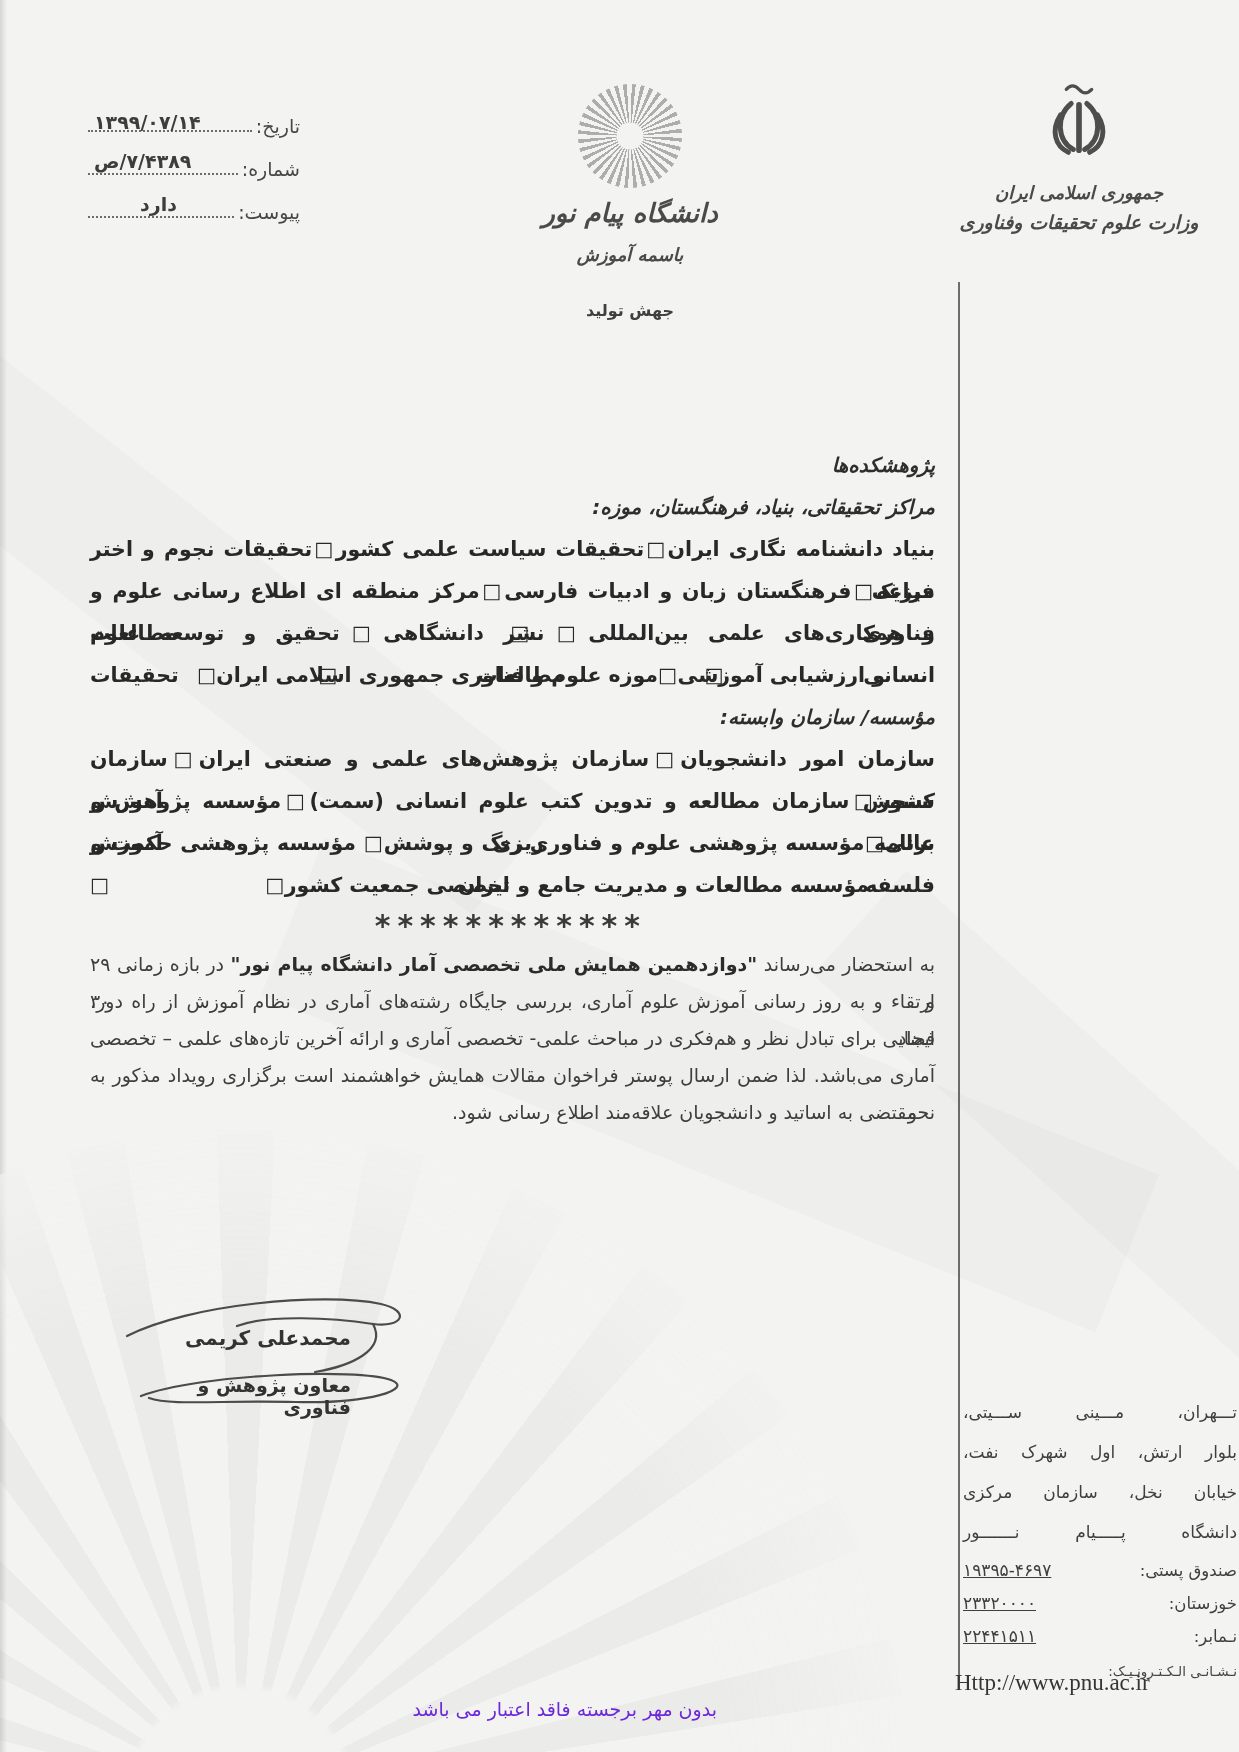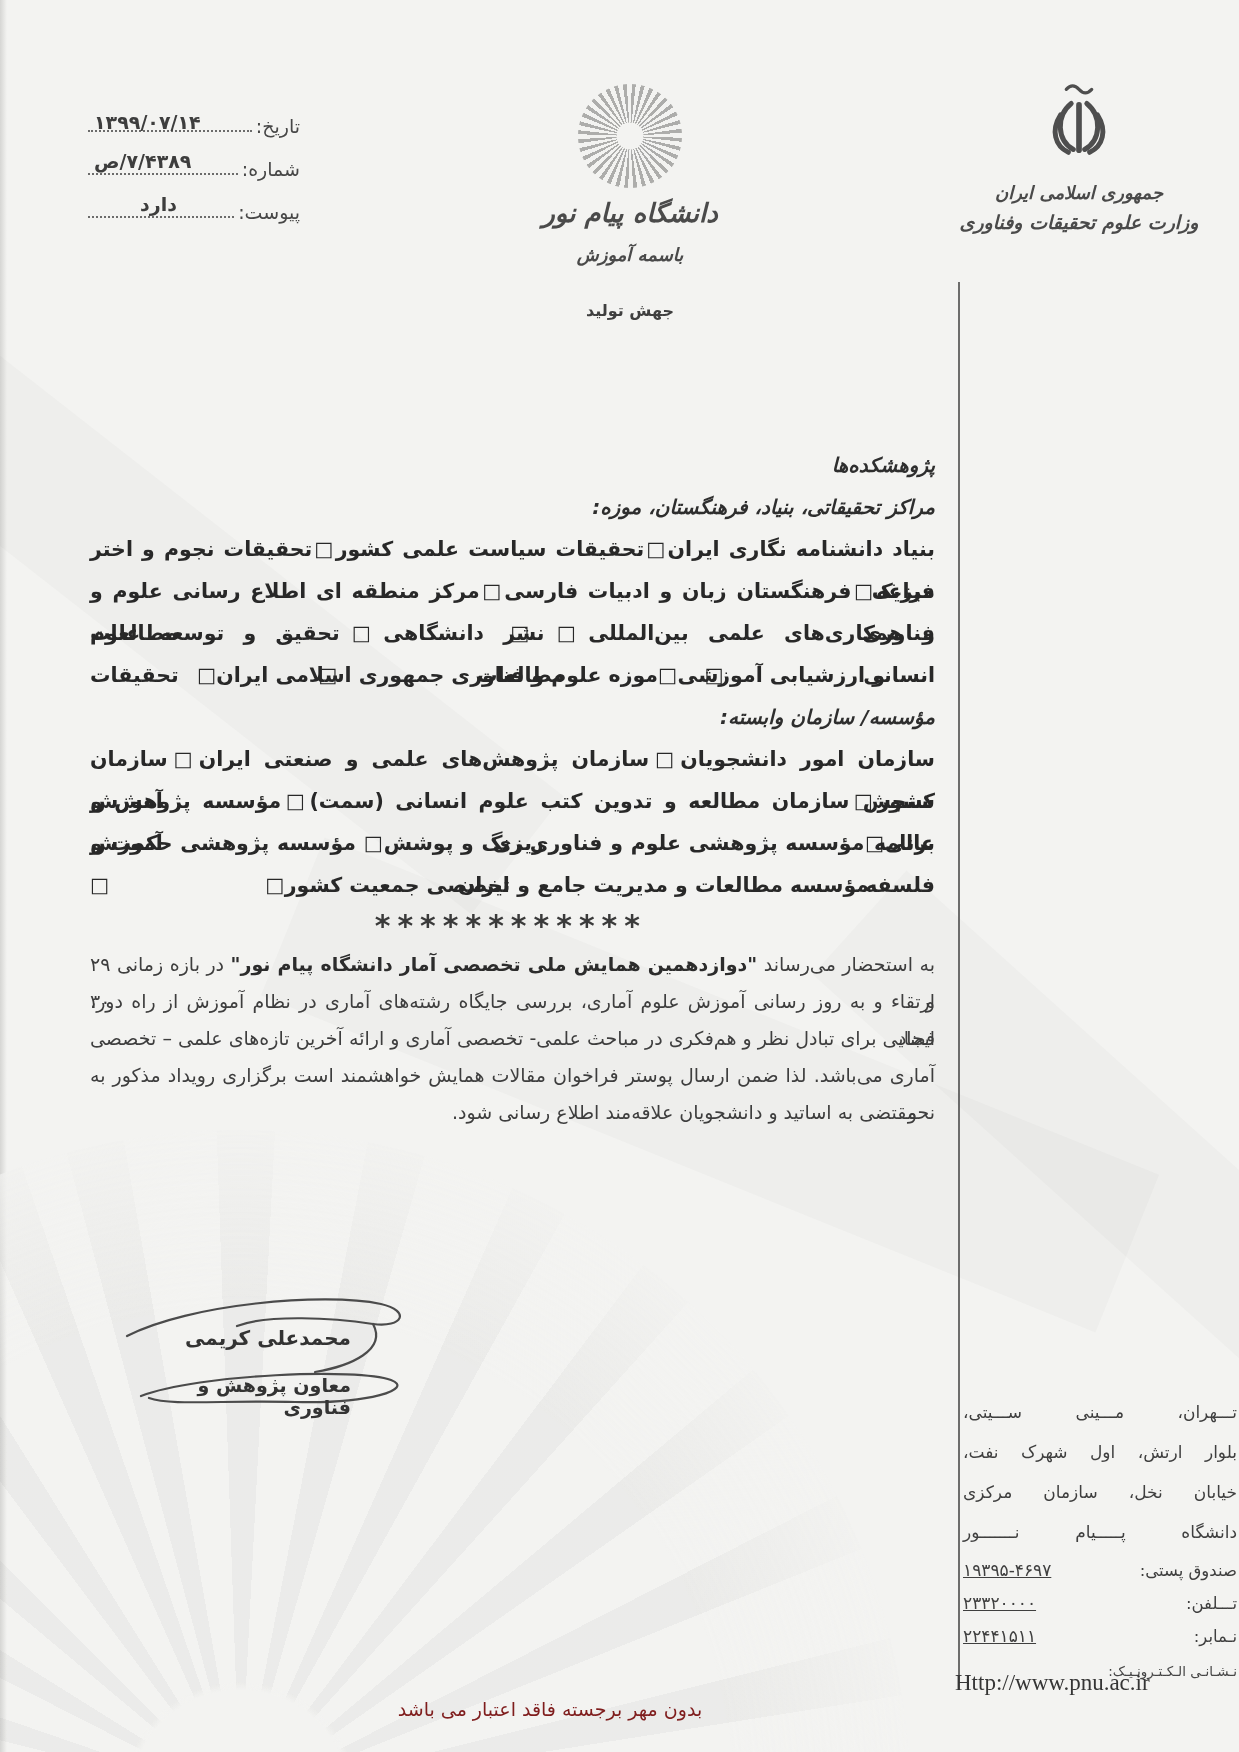--- a/index.html
+++ b/index.html
@@ -64,22 +64,22 @@
   
   .addr-col{position:absolute;left:963px;top:1392px;width:274px;direction:rtl;color:#3f3f3f;}
   .addr-line{font-size:17px;height:40px;line-height:40px;text-align:justify;text-align-last:justify;}
   .contact-row{display:flex;justify-content:space-between;align-items:baseline;height:33px;font-size:16.5px;}
   .contact-label{white-space:nowrap;}
   .contact-value{direction:ltr;font-size:17px;font-weight:500;text-decoration:underline;}
   .email-label{margin-top:4px;font-size:13.5px;text-align:right;color:#454545;}
   .url{position:absolute;left:-8px;top:278px;width:240px;direction:ltr;text-align:left;
     font-family:"Liberation Serif", serif;font-size:23px;color:#353535;white-space:nowrap;}
   
-  .footer{position:absolute;left:372px;top:1698px;width:356px;text-align:center;
-    direction:rtl;font-size:19px;color:#7f1d1d;}
+  .footer{position:absolute;left:361px;top:1698px;width:356px;
+    direction:rtl;font-size:19px;color:#6d28d9;}
 </style>
 </head>
 <body>
 
 <div class="page">
 
   <div class="scan-edge"></div>
   <div class="band band1"></div>
   <div class="band band2"></div>
   <div class="band band3"></div>
@@ -162,21 +162,21 @@
   <div class="addr-col">
     <div class="addr-line">تـــهران، مـــینی ســـیتی،</div>
     <div class="addr-line">بلوار ارتش، اول شهرک نفت،</div>
     <div class="addr-line">خیابان نخل، سازمان مرکزی</div>
     <div class="addr-line" style="margin-bottom:8px">دانشگاه پـــــیام نـــــــور</div>
     <div class="contact-row">
       <span class="contact-label">صندوق پستی:</span>
       <span class="contact-value">۱۹۳۹۵-۴۶۹۷</span>
     </div>
     <div class="contact-row">
-      <span class="contact-label">تـــلفن:</span>
+      <span class="contact-label">خوزستان:</span>
       <span class="contact-value">۲۳۳۲۰۰۰۰</span>
     </div>
     <div class="contact-row">
       <span class="contact-label">نـمابر:</span>
       <span class="contact-value">۲۲۴۴۱۵۱۱</span>
     </div>
     <div class="email-label">نـشـانـی الـکـتـرونـیـک:</div>
     <div class="url">Http://www.pnu.ac.ir</div>
   </div>
 

